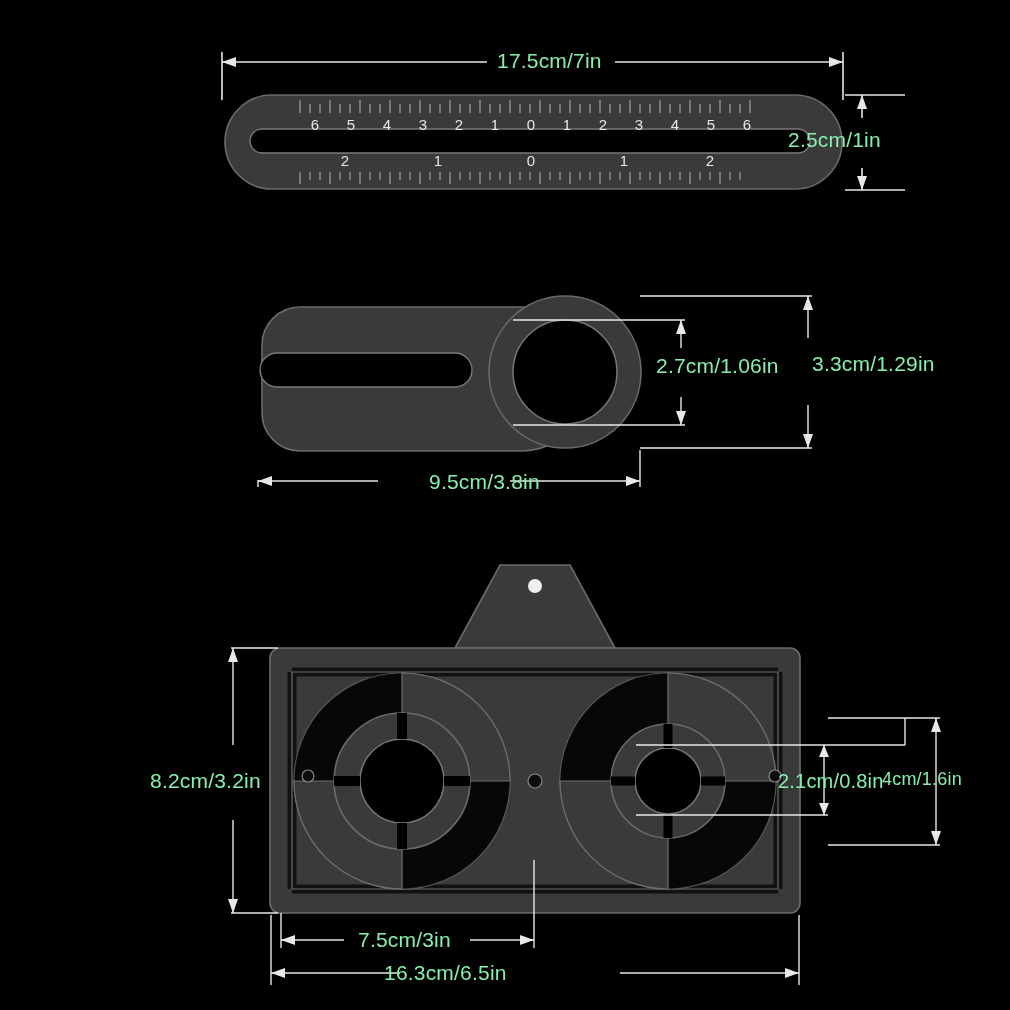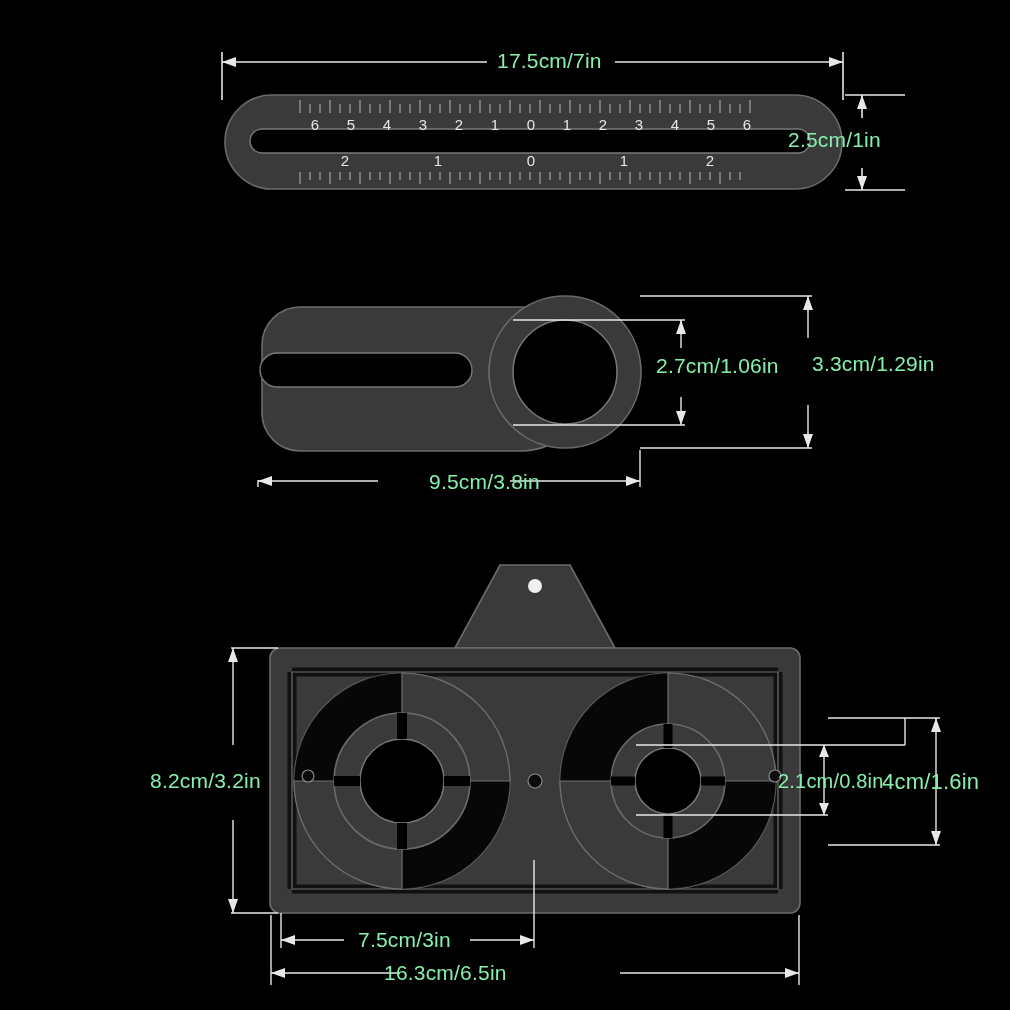--- a/index.html
+++ b/index.html
@@ -274,17 +274,17 @@
 
   <div class="dimlabel" style="left:497px;top:49px;">17.5cm/7in</div>
   <div class="dimlabel" style="left:788px;top:128px;">2.5cm/1in</div>
 
   <div class="dimlabel" style="left:656px;top:354px;">2.7cm/1.06in</div>
   <div class="dimlabel" style="left:812px;top:352px;">3.3cm/1.29in</div>
   <div class="dimlabel" style="left:388px;top:470px;margin-left:41px;">9.5cm/3.8in</div>
 
   <div class="dimlabel" style="left:150px;top:769px;">8.2cm/3.2in</div>
   <div class="dimlabel" style="left:778px;top:770px;font-size:20px;">2.1cm/0.8in</div>
-  <div class="dimlabel" style="left:882px;top:769px;font-size:22px;">4cm/1.6in</div>
+  <div class="dimlabel" style="left:882px;top:769px;font-size:18px;">4cm/1.6in</div>
   <div class="dimlabel" style="left:358px;top:928px;">7.5cm/3in</div>
   <div class="dimlabel" style="left:384px;top:961px;">16.3cm/6.5in</div>
 
 </div>
 
 </body></html>

